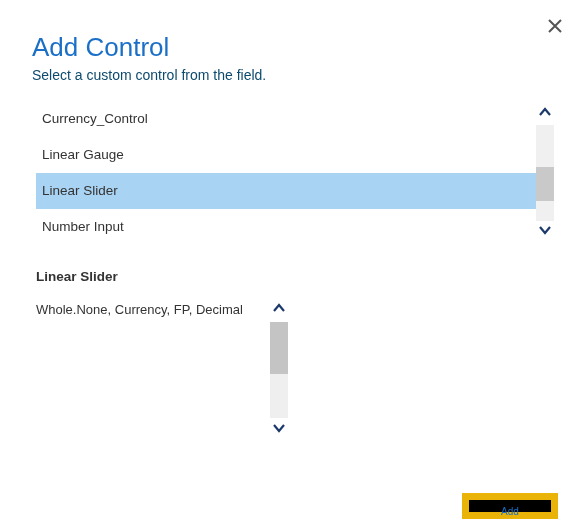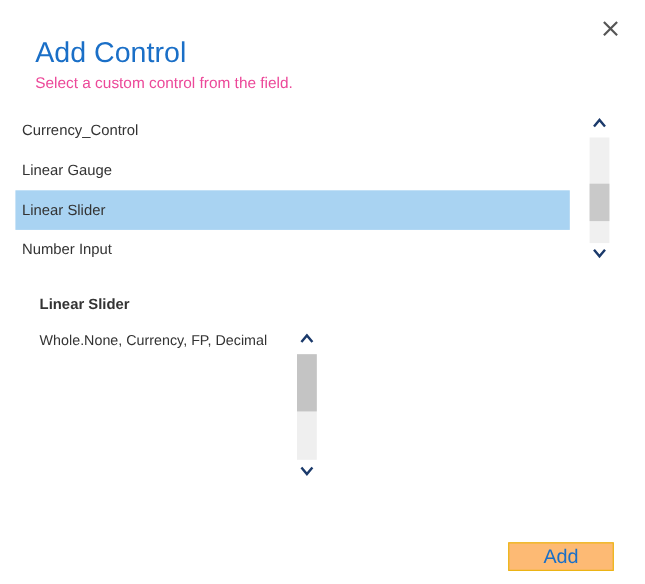--- a/index.html
+++ b/index.html
@@ -26,25 +26,25 @@
     padding: 32px 32px 0 32px;
   }
   .title {
     font-size: 26px;
     font-weight: 300;
     color: #1a6fc7;
     margin: 0 0 4px 0;
   }
   .subtitle {
     font-size: 14px;
-    color: #ec4899;
+    color: #0c4a6e;
   }
   .list-wrap {
     margin-top: 18px;
-    padding-left: 14px;
+    padding-left: 36px;
     position: relative;
   }
   .list {
     width: 504px;
   }
   .list-item {
     height: 36px;
     line-height: 36px;
     padding-left: 6px;
     font-size: 13.5px;
@@ -174,24 +174,24 @@
   }
   .slider-wrap { position:relative; margin-top: 28px; margin-left: 8px;}
   .footer {
     position:absolute;
     bottom: 12px;
     right: 28px;
   }
   .add-btn {
     width: 96px;
     height: 26px;
-    border: 1px solid #eab308;
-    background: #fdba74;
+    border: 7px solid #eab308;
+    background: #000000;
     color: #1a6fc7;
-    font-size: 18px;
+    font-size: 10px;
     cursor: pointer;
     text-align: center;
     line-height: 24px;
   }
 </style>
 </head>
 <body>
 
 <div class="close-btn">
   <span>

